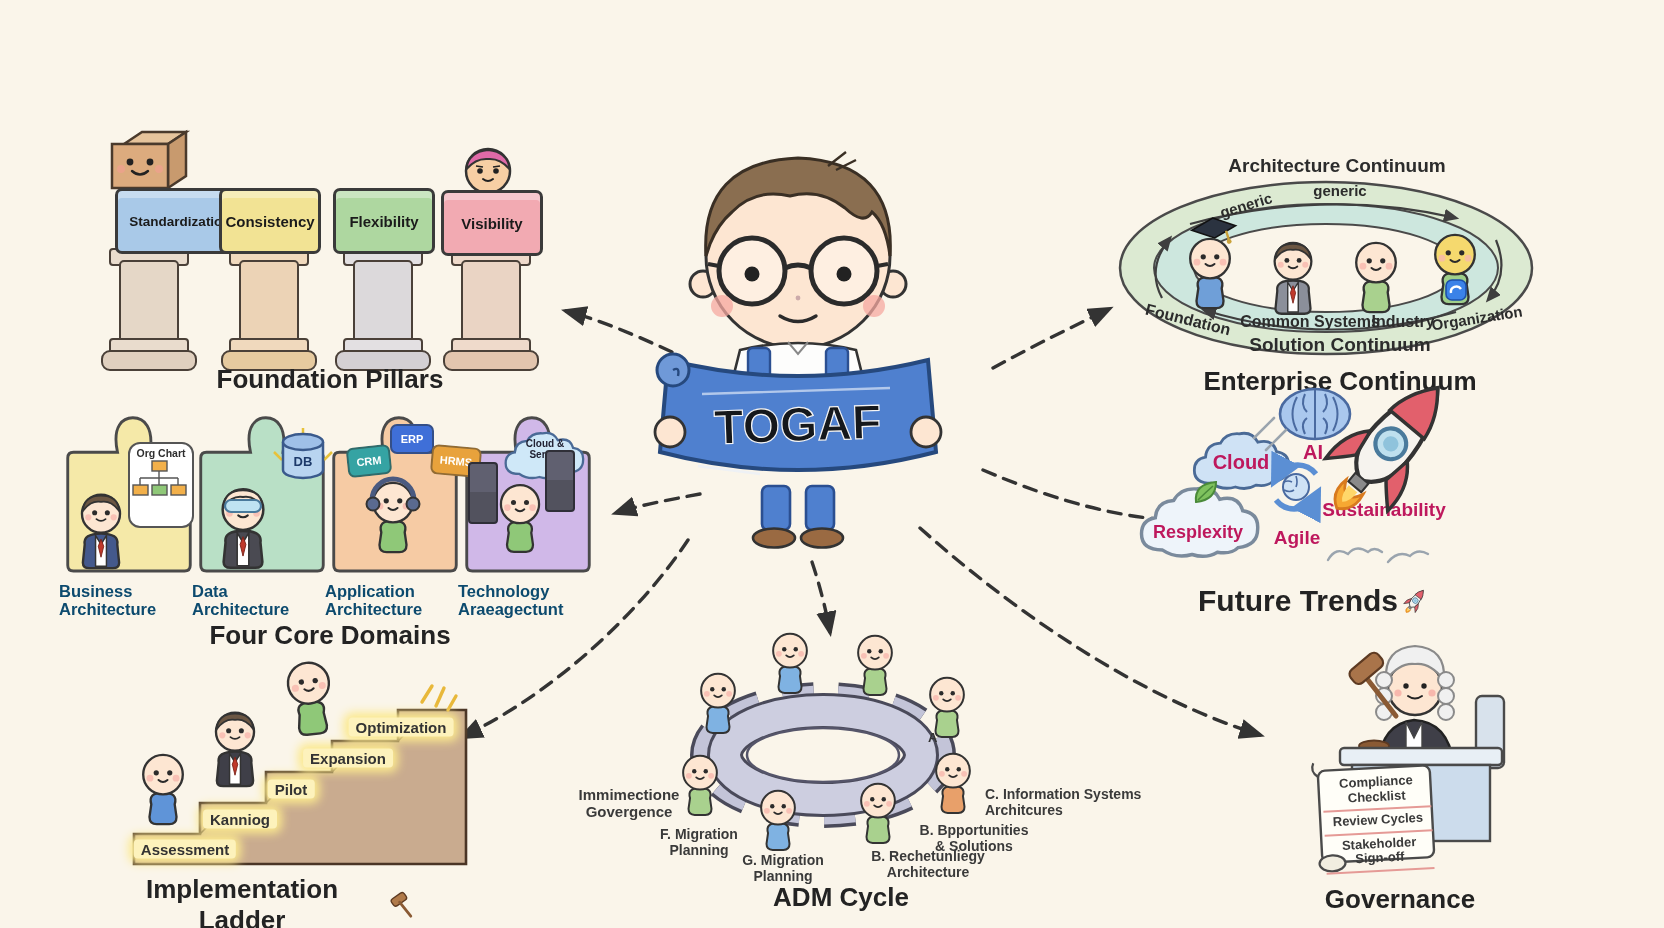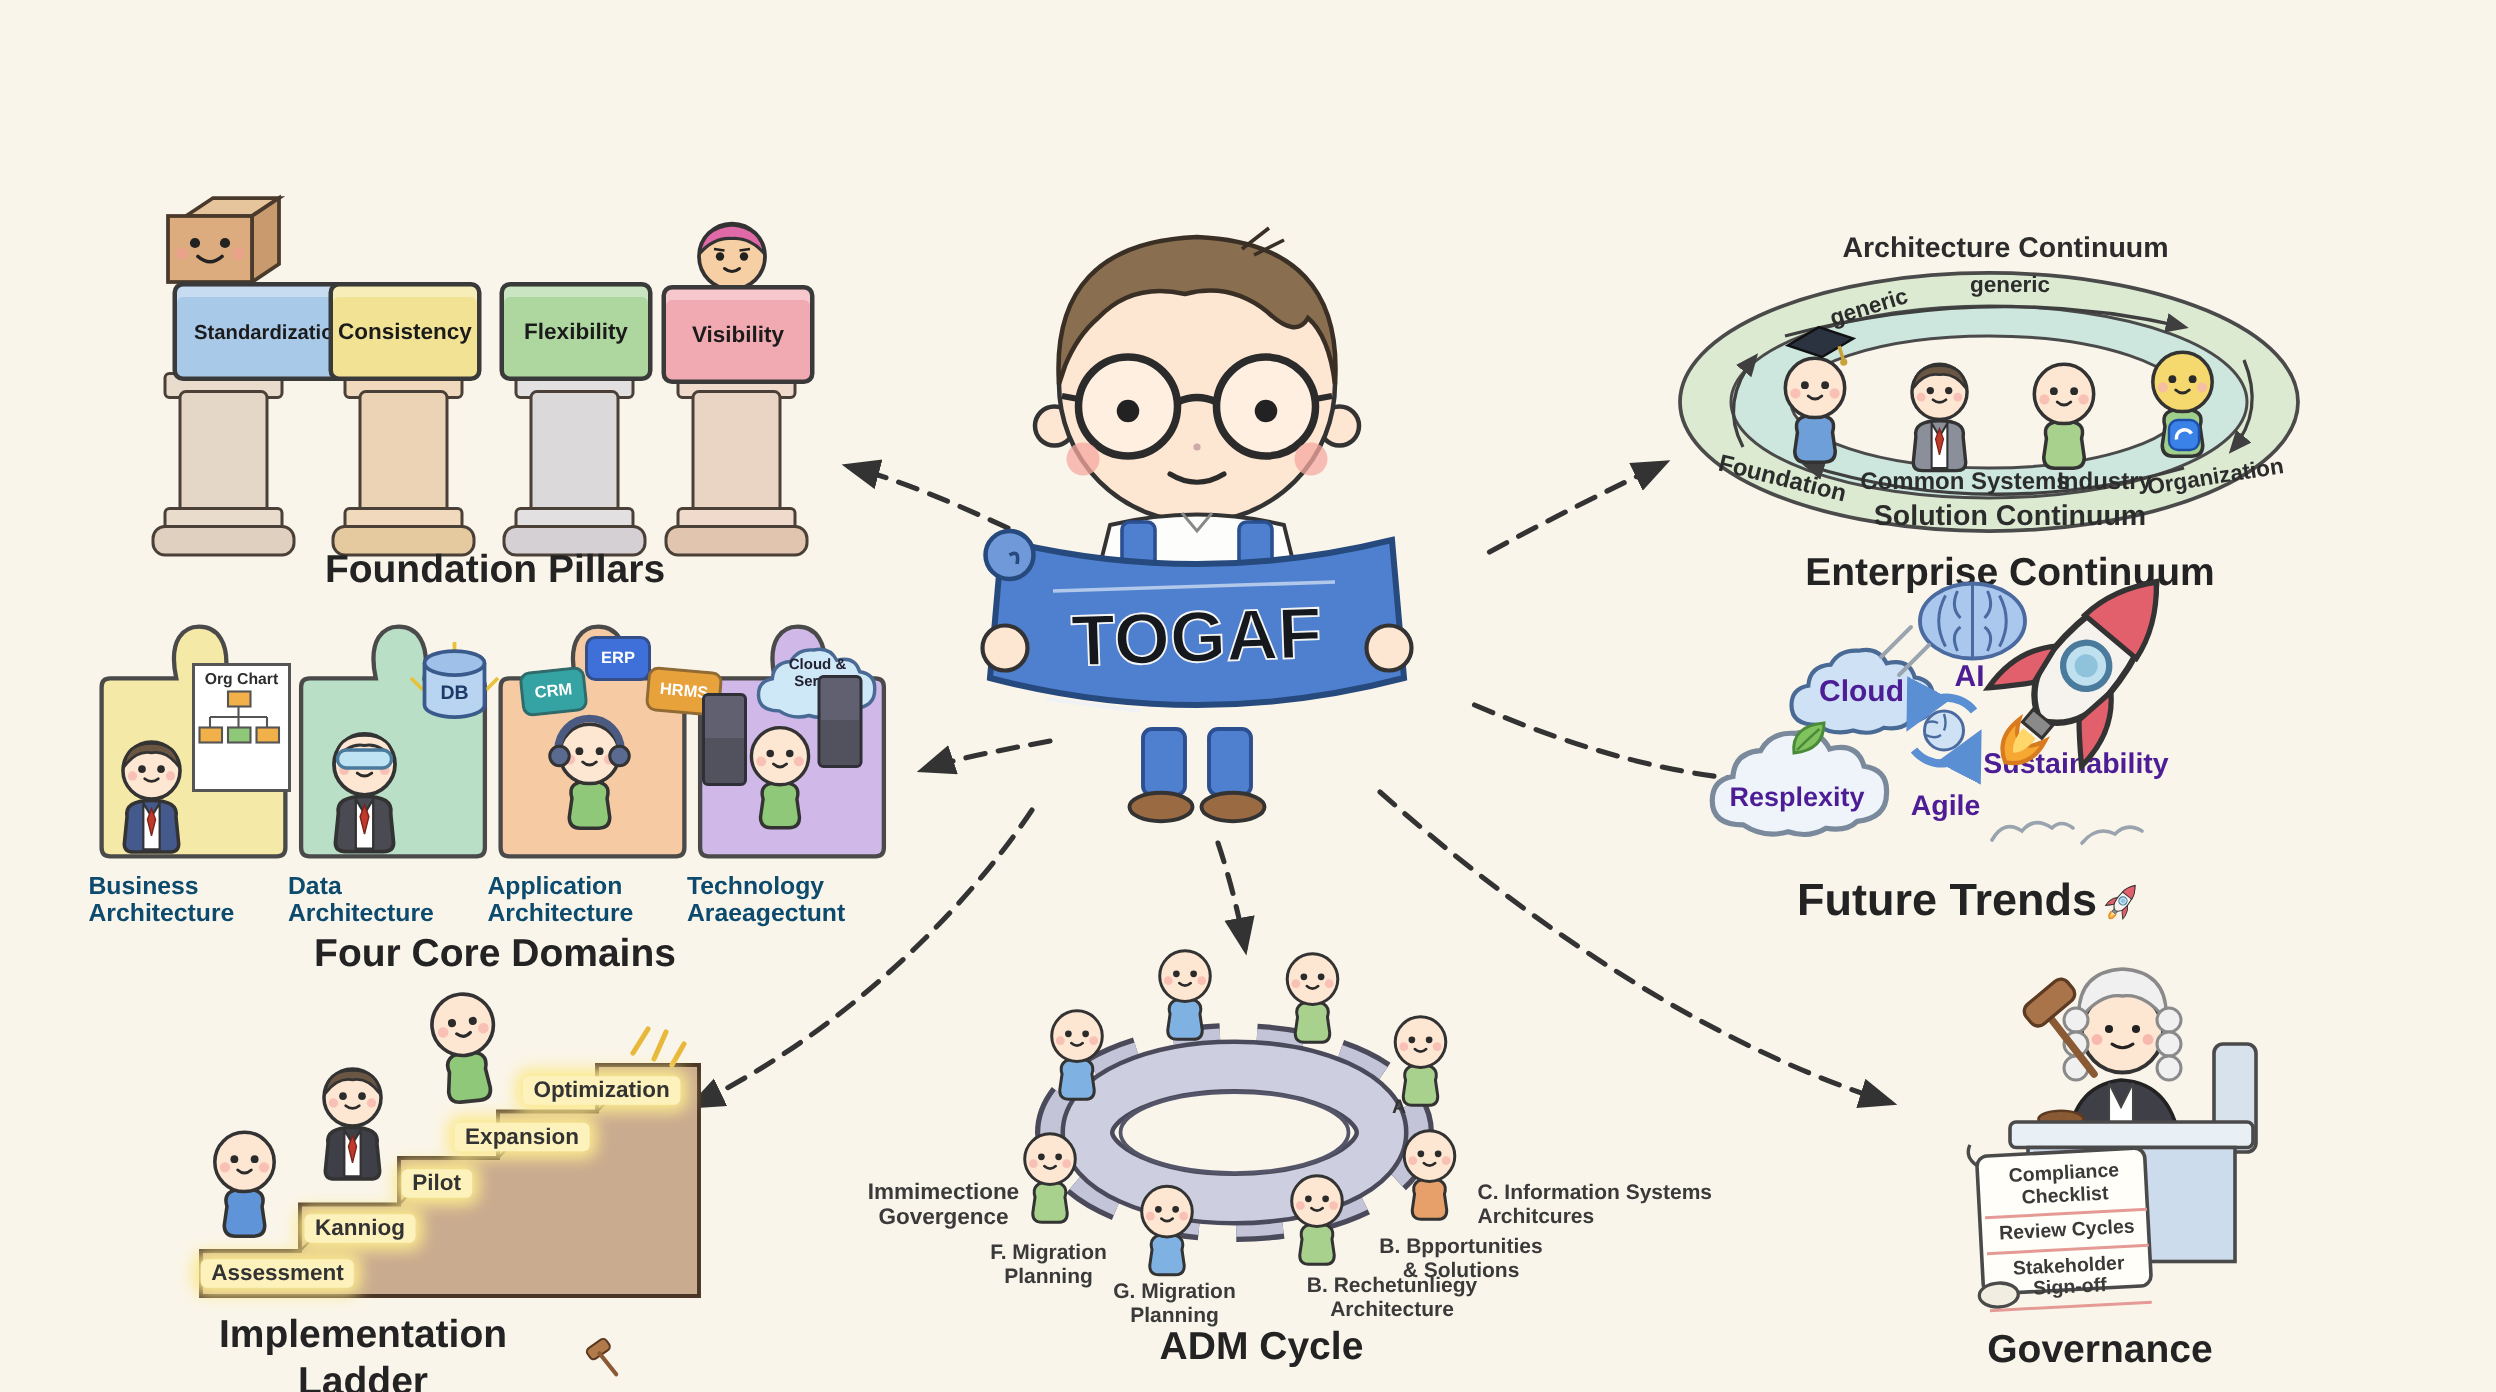--- a/index.html
+++ b/index.html
@@ -20,21 +20,21 @@
     box-shadow:0 0 10px 5px #fbe98f;border-radius:4px;padding:1px 7px;font-weight:bold;
     font-size:15px;color:#333;white-space:nowrap}
   .adm-label{position:absolute;font-weight:bold;font-size:14px;color:#3a3a3a;
     text-align:center;line-height:1.15}
   .badge{position:absolute;color:#fff;font-weight:bold;font-size:11px;border-radius:7px;
     border:2px solid rgba(40,40,40,.45);display:flex;align-items:center;justify-content:center}
   .ring-label{position:absolute;transform:translate(-50%,-50%);font-weight:bold;color:#2c2c2c;white-space:nowrap}
   .scroll-text{position:absolute;transform:rotate(-3deg);width:108px;text-align:center}
   .scroll-text div{font-size:13px;font-weight:bold;color:#3a3a3a;line-height:1.12;
     padding:3px 0 4px 0;border-bottom:2px solid #e59a96}
-  .trend-label{position:absolute;transform:translate(-50%,-50%);font-weight:bold;color:#4c1d95}
+  .trend-label{position:absolute;transform:translate(-50%,-50%);font-weight:bold;color:#be185d}
   svg{overflow:visible}
 </style>
 </head>
 <body>
 
 <div class="canvas" style="background: rgb(250, 245, 234);">
 
   <svg width="0" height="0" style="position:absolute">
     <defs>
       <symbol id="sym-chibi" viewBox="0 0 60 86">
@@ -165,21 +165,21 @@
     <svg class="abs" style="left: 328px; top: 410px; --piece: #f6cba4;" width="134" height="163" viewBox="0 0 140 170">
       <path d="M12 44 L58 44 C52 16 64 8 74 8 C86 8 96 18 92 44 L128 44 Q134 44 134 50 L134 162 Q134 168 128 168 L12 168 Q6 168 6 162 L6 50 Q6 44 12 44 Z" fill="var(--piece)" stroke="#4a4a4a" stroke-width="3"></path>
     </svg>
     <svg class="abs" style="left: 461px; top: 410px; --piece: #d0b8e8;" width="134" height="163" viewBox="0 0 140 170">
       <path d="M12 44 L58 44 C52 16 64 8 74 8 C86 8 96 18 92 44 L128 44 Q134 44 134 50 L134 162 Q134 168 128 168 L12 168 Q6 168 6 162 L6 50 Q6 44 12 44 Z" fill="var(--piece)" stroke="#4a4a4a" stroke-width="3"></path>
     </svg>
 
     <svg class="abs" style="left:72px;top:488px" width="58" height="84">
       <use href="#sym-suit" width="58" height="84" style="--suit:#44598c"></use>
     </svg>
-    <div class="abs" style="left:128px;top:442px;width:62px;height:82px;background:#fff;border:2.5px solid #555;border-radius:0">
+    <div class="abs" style="left:128px;top:442px;width:62px;height:82px;background:#fff;border:2.5px solid #555;border-radius:12px">
       <div style="font-size:10.5px;font-weight:bold;text-align:center;margin-top:3px">Org Chart</div>
       <svg width="58" height="44" viewBox="0 0 58 44">
         <rect x="22" y="2" width="15" height="10" fill="#f2b04a" stroke="#555" stroke-width="1.4"></rect>
         <path d="M29 12 V19 M10 19 H48 M10 19 V26 M29 19 V26 M48 19 V26" stroke="#555" stroke-width="1.4" fill="none"></path>
         <rect x="3" y="26" width="15" height="10" fill="#f2b04a" stroke="#555" stroke-width="1.4"></rect>
         <rect x="22" y="26" width="15" height="10" fill="#8fc878" stroke="#555" stroke-width="1.4"></rect>
         <rect x="41" y="26" width="15" height="10" fill="#f2b04a" stroke="#555" stroke-width="1.4"></rect>
       </svg>
     </div>
 

